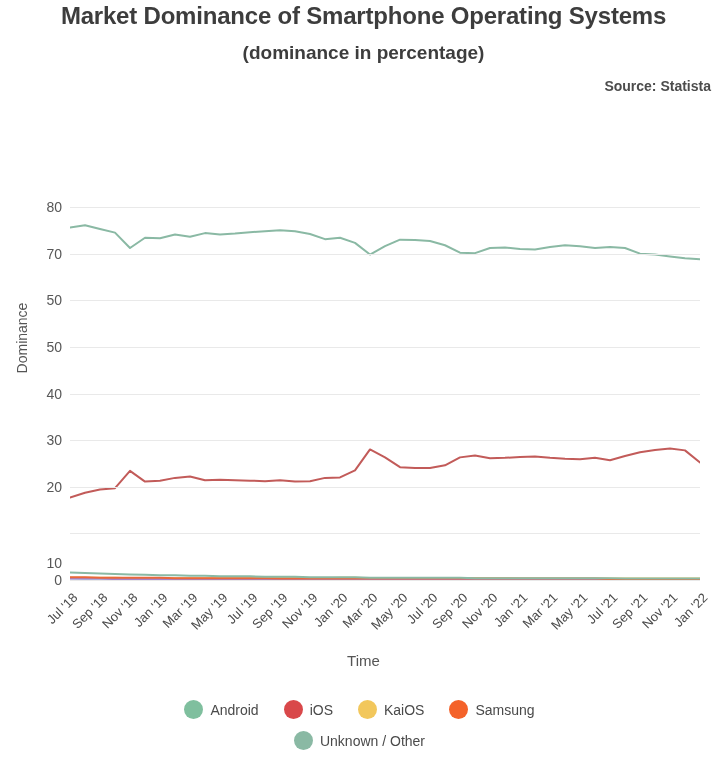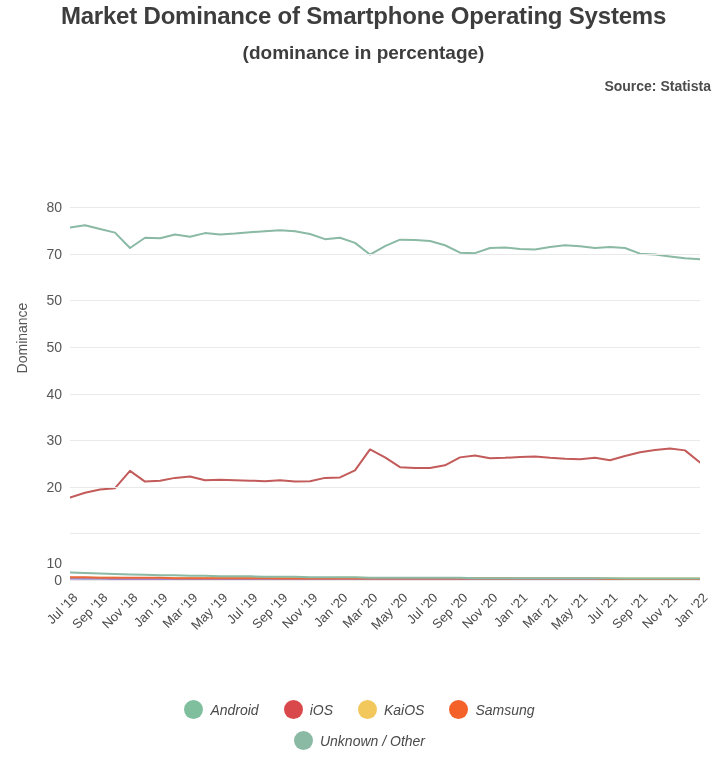--- a/index.html
+++ b/index.html
@@ -120,21 +120,20 @@
     left: 0;
     top: 700px;
     width: 727px;
   }
   .legend-row {
     display: flex;
     justify-content: center;
     align-items: center;
     gap: 17px;
     margin-bottom: 12px;
-    font-style: italic;
   }
   .legend-item {
     display: flex;
     align-items: center;
     gap: 7px;
     margin-right: 8px;
   }
   .legend-swatch {
     width: 19px;
     height: 19px;
@@ -210,20 +209,21 @@
       <div class="xtick-label" style="left: 340px; width: 120px;">Sep '20</div>
       <div class="xtick-label" style="left: 370px; width: 120px;">Nov '20</div>
       <div class="xtick-label" style="left: 400px; width: 120px;">Jan '21</div>
       <div class="xtick-label" style="left: 430px; width: 120px;">Mar '21</div>
       <div class="xtick-label" style="left: 460px; width: 120px;">May '21</div>
       <div class="xtick-label" style="left: 490px; width: 120px;">Jul '21</div>
       <div class="xtick-label" style="left: 520px; width: 120px;">Sep '21</div>
       <div class="xtick-label" style="left: 550px; width: 120px;">Nov '21</div>
       <div class="xtick-label" style="left: 580px; width: 120px;">Jan '22</div>
     </div>
+  <div id="x-axis-title">Time</div>
 
   <div id="legend">
     <div class="legend-row" id="legend-row-1">
         <div class="legend-item">
           <span class="legend-swatch" style="background: rgb(127, 191, 158);"></span>
           <span class="legend-label">Android</span>
         </div>
         <div class="legend-item">
           <span class="legend-swatch" style="background: rgb(217, 72, 74);"></span>
           <span class="legend-label">iOS</span>

